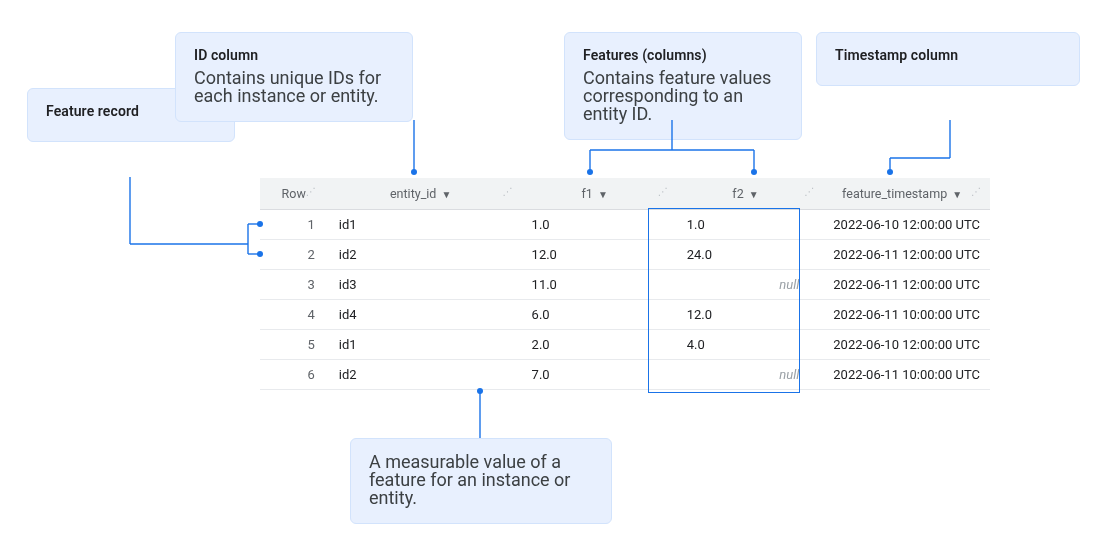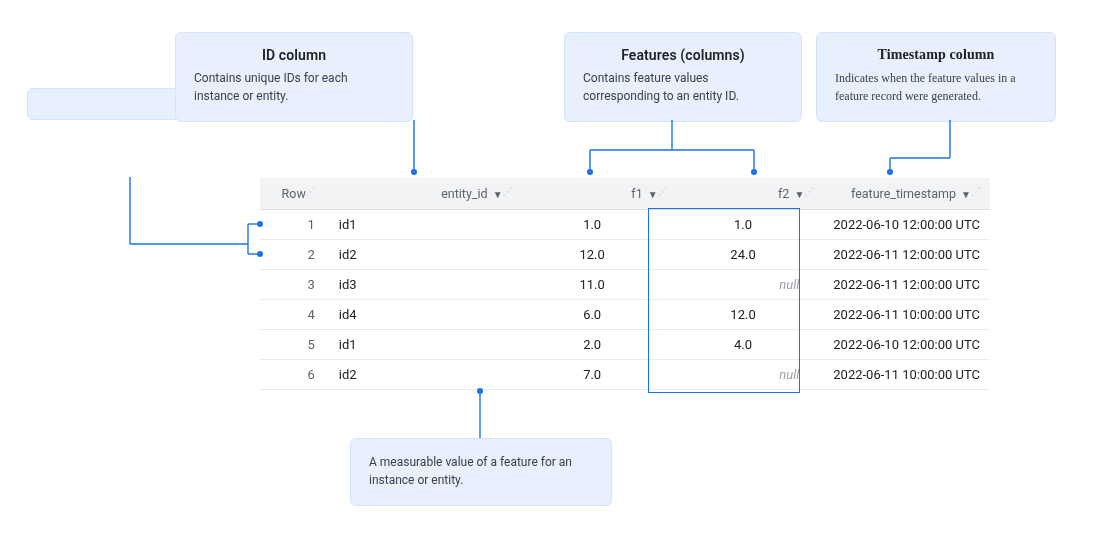--- a/index.html
+++ b/index.html
@@ -31,24 +31,23 @@
     border-radius: 6px;
     padding: 14px 18px 16px 18px;
     box-sizing: border-box;
   }
   .callout .title {
     font-weight: 600;
     font-size: 14px;
     margin-bottom: 6px;
     color: var(--text-dark);
     letter-spacing: .1px;
-    text-align: center;
   }
   .callout .body {
-    font-size: 12px;
+    font-size: 18px;
     line-height: 18px;
     color: var(--text-medium);
   }
 
   
   .table-wrap {
     position: absolute;
     left: 260px;
     top: 178px;
     width: 730px;
@@ -59,35 +58,35 @@
     border-collapse: collapse;
     background: #fff;
     font-variant-numeric: tabular-nums;
   }
   thead th {
     background: var(--header-bg);
     font-weight: 400;
     color: var(--text-subtle);
     padding: 8px 10px;
     border-bottom: 1px solid var(--table-border);
-    text-align: right;
+    text-align: center;
     font-size: 12.5px;
     white-space: nowrap;
   }
   thead th.row-col { text-align: right; width: 48px; padding-right: 14px; }
   thead th .drop { display:inline-block; margin-left:2px; font-size:10px; color: var(--text-subtle); }
   thead th .grip { float:right; color:#bdc1c6; font-size:10px; letter-spacing:-1px; }
   tbody td {
     padding: 7px 10px;
     border-bottom: 1px solid #e8eaed;
     color: var(--text-dark);
     white-space: nowrap;
   }
   tbody td.row-col { text-align: right; color: var(--text-subtle); padding-right: 14px; }
-  tbody td.num { text-align: center; padding-right: 24px; }
+  tbody td.num { text-align: left; padding-right: 24px; }
   tbody td.null { text-align: right; padding-right: 24px; color: var(--null-color); font-style: italic; }
   tbody td.ts { color: var(--text-dark); }
 
   
   .f1-box {
     position: absolute;
     left: 388px;  
     top: 30px;    
     width: 150px;
     height: 183px; 
@@ -106,35 +105,35 @@
     stroke: var(--connector);
     stroke-width: 1.4;
     fill: none;
   }
   svg.connectors circle { fill: var(--connector); }
 </style>
 </head>
 <body>
 
 <div class="callout" style="left:27px; top:88px; width:208px;">
+  <div class="title">Feature record</div>
 </div>
 
 <div class="callout" style="left:175px; top:32px; width:238px;">
   <div class="title">ID column</div>
   <div class="body">Contains unique IDs for each instance or entity.</div>
 </div>
 
 <div class="callout" style="left:552px; top:32px; width:238px;margin-left:12px;">
   <div class="title">Features (columns)</div>
   <div class="body">Contains feature values corresponding to an entity ID.</div>
 </div>
 
-<div class="callout" style="left:816px; top:32px; width:240px;font-family:Liberation Serif, serif;">
+<div class="callout" style="left:816px; top:32px; width:264px;">
   <div class="title">Timestamp column</div>
-  <div class="body">Indicates when the feature values in a feature record were generated.</div>
 </div>
 
 <div class="callout" style="left:350px; top:438px; width:262px;">
   <div class="body">A measurable value of a feature for an instance or entity.</div>
 </div>
 
 <div class="table-wrap">
   <table>
     <thead>
       <tr>

